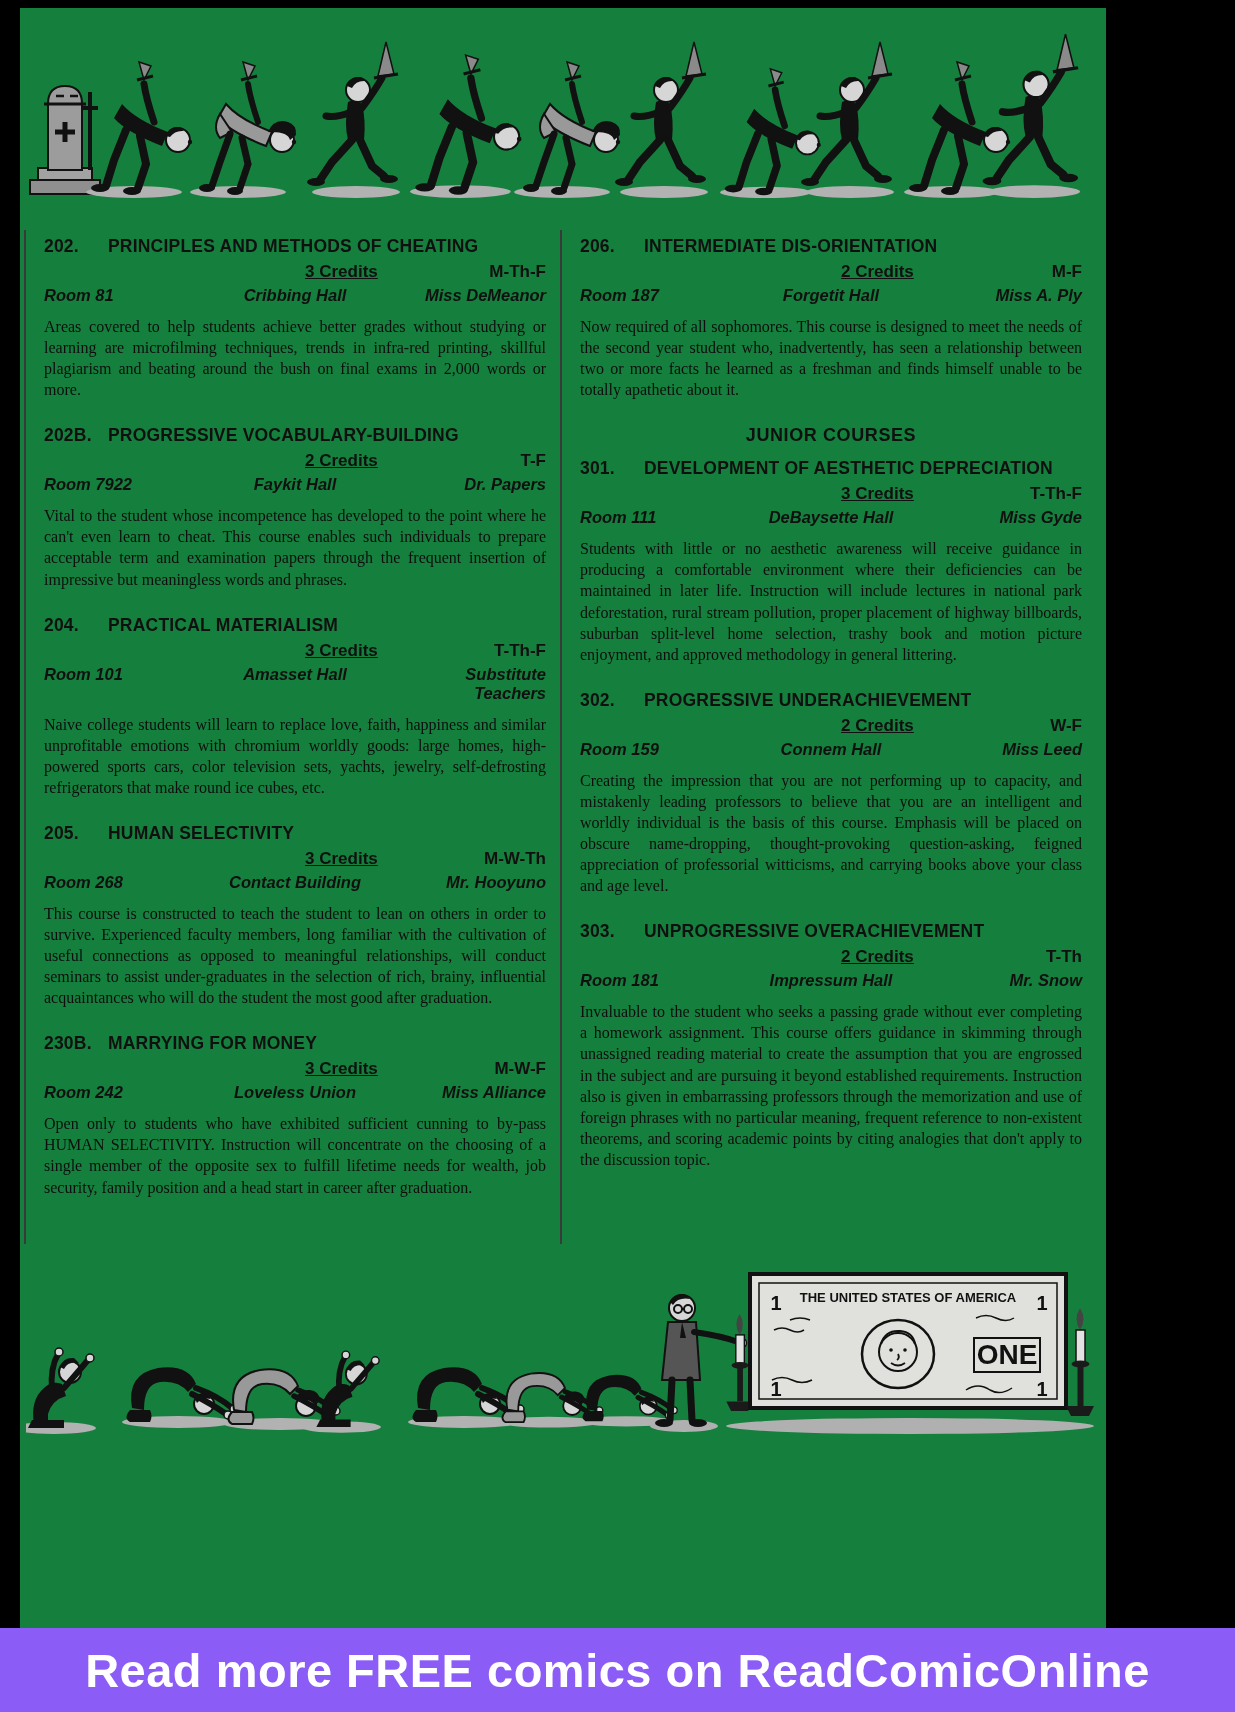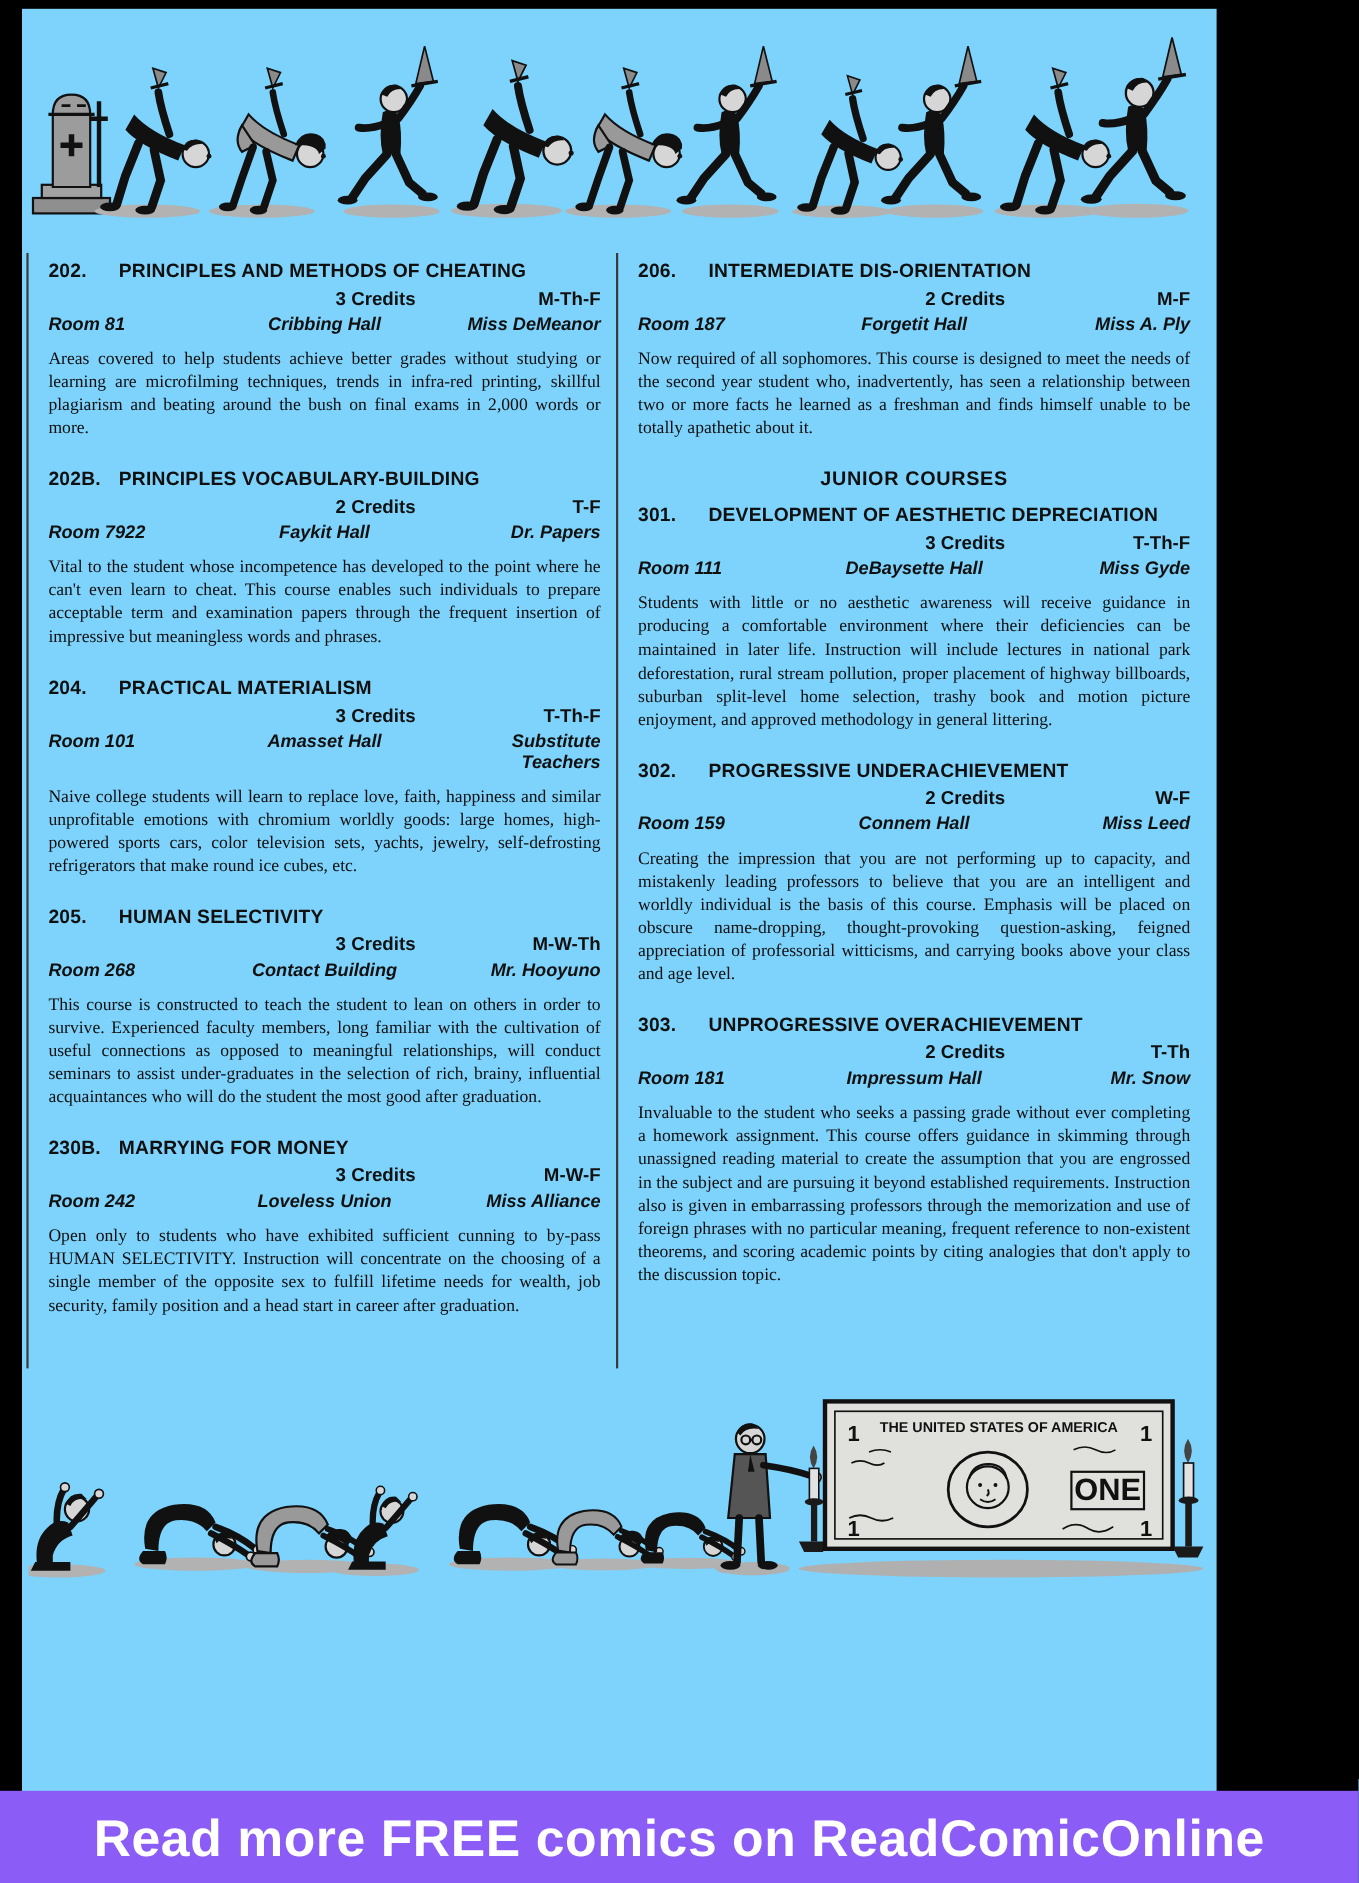--- a/index.html
+++ b/index.html
@@ -8,40 +8,40 @@
     width: 1235px; height: 1712px;
     background: #000;
     position: relative;
     overflow: hidden;
     font-family: "Liberation Sans", sans-serif;
     color: #141414;
   }
   .paper {
     position: absolute; left: 20px; top: 8px;
     width: 1086px; height: 1660px;
-    background: #7dd3fc;
+    background: #15803d;
   }
   .top-cartoon { display: block; width: 1074px; height: 192px; margin: 4px auto 0; }
   .bottom-cartoon { display: block; width: 1074px; height: 190px; margin: 14px auto 0; }
 
   .content {
     display: flex; align-items: stretch;
     margin: 26px 10px 0 4px;
     border-left: 2px solid #3a3a3a;
     min-height: 1014px;
   }
   .col { flex: 1 1 0; padding: 6px 14px 0 18px; min-width: 0; }
   .col-divider { width: 2px; background: #3a3a3a; flex: 0 0 2px; }
 
   .course { margin-bottom: 25px; }
   .title-row { display: flex; font-weight: 700; font-size: 17.5px; line-height: 1.25; letter-spacing: .2px; color: #101010; }
   .course-num { flex: 0 0 64px; }
   .course-title { flex: 1; }
   .credits-row { display: flex; font-weight: 700; font-size: 17px; margin-top: 4px; color: #101010; }
-  .credits { margin-left: 52%; }
+  .credits { margin-left: 52%; text-decoration: underline; }
   .days { margin-left: auto; }
   .meta-row { display: flex; font-weight: 700; font-size: 16.5px; margin-top: 4px; color: #101010; font-style: italic; }
   .room { flex: 0 0 30%; }
   .hall { flex: 1; text-align: center; }
   .instructor { flex: 0 0 30%; text-align: right; }
   .desc {
     font-family: "Liberation Serif", serif;
     font-size: 16px; line-height: 1.32;
     text-align: justify;
     margin: 11px 0 0;
@@ -151,21 +151,21 @@
           <span class="room">Room 81</span>
           <span class="hall">Cribbing Hall</span>
           <span class="instructor">Miss DeMeanor</span>
         </div>
         <p class="desc">Areas covered to help students achieve better grades without studying or learning are microfilming techniques, trends in infra-red printing, skillful plagiarism and beating around the bush on final exams in 2,000 words or more.</p>
       </section>
 
       <section class="course">
         <div class="title-row">
           <span class="course-num">202B.</span>
-          <span class="course-title">PRINCIPLES VOCABULARY-BUILDING</span>
+          <span class="course-title">PROGRESSIVE VOCABULARY-BUILDING</span>
         </div>
         <div class="credits-row">
           <span class="credits">2 Credits</span>
           <span class="days">T-F</span>
         </div>
         <div class="meta-row">
           <span class="room">Room 7922</span>
           <span class="hall">Faykit Hall</span>
           <span class="instructor">Dr. Papers</span>
         </div>

